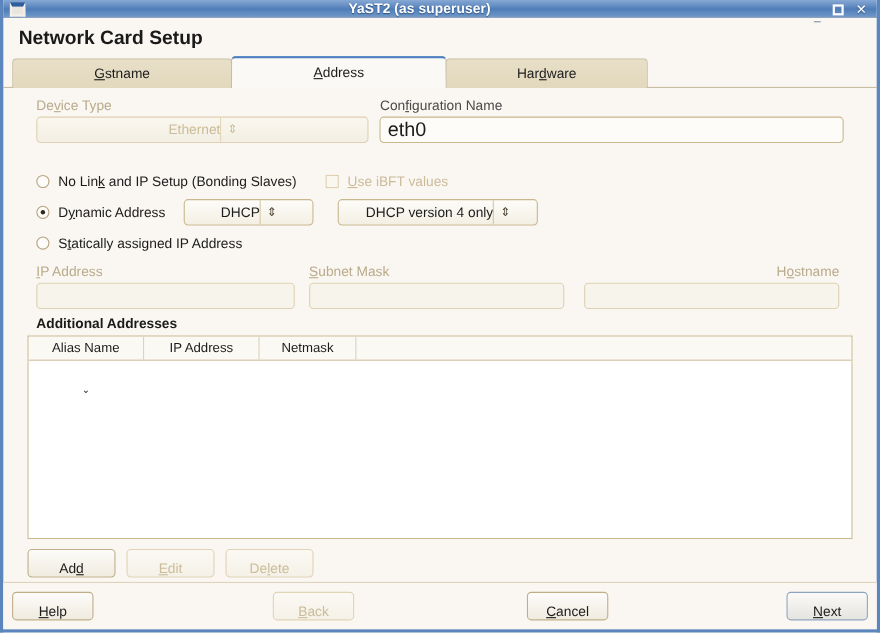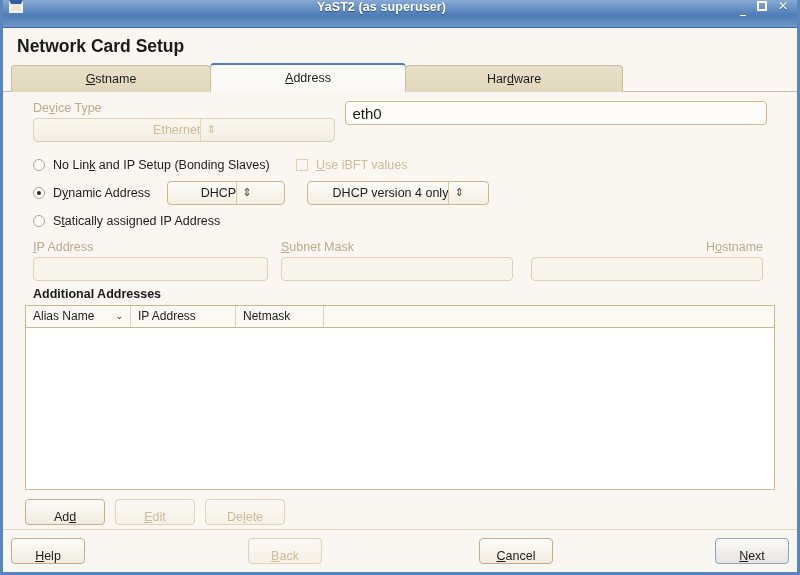--- a/index.html
+++ b/index.html
@@ -17,25 +17,25 @@
     position: relative;
     width: 800px;
     height: 575px;
     box-sizing: border-box;
     border: 3px solid #5b86bd;
     border-top: none;
     background: #faf7f2;
   }
   
   .titlebar {
-    height: 28px;
+    height: 16px;
     box-sizing: border-box;
     background: linear-gradient(to bottom, #87a9d4 0%, #5b86bd 45%, #4f7cb7 55%, #6d97c8 100%);
     display: flex;
-    align-items: flex-start;
+    align-items: flex-end;
     padding: 0 4px 0 6px;
     border-bottom: 1px solid #3d6ba5;
   }
   .win-icon {
     width: 14px;
     height: 13px;
     background: #e9e6df;
     border: 2px solid #f2f0ea;
     border-top: 4px solid #2e5e9e;
     box-sizing: border-box;
@@ -113,21 +113,21 @@
     background: #fbf9f5;
     border: 1px solid #c8bda3;
     border-top: 2px solid #4e7fc1;
     border-bottom: none;
     z-index: 3;
     height: 29px;
     line-height: 27px;
   }
   .tab-general { width: 200px; }
   .tab-address { width: 196px; }
-  .tab-hardware { width: 218px; }
+  .tab-hardware { width: 184px; }
   
   .content {
     position: relative;
     padding: 0 30px;
   }
   .lbl {
     font-size: 12.5px;
     color: #4a4a4a;
     margin-bottom: 3px;
     display: block;
@@ -135,21 +135,21 @@
   .lbl.dim { color: #b9ab8b; }
   .row { display: flex; }
   u { text-decoration: underline; }
   
   .textfield {
     height: 24px;
     box-sizing: border-box;
     background: #fdfcf9;
     border: 1px solid #c9b78e;
     border-radius: 4px;
-    font-size: 15px;
+    font-size: 18px;
     color: #1c1c1c;
     display: flex;
     align-items: center;
     padding: 0 6px;
   }
   .textfield.disabled {
     background: #f7f4ec;
     border-color: #ded0b2;
     color: #cbbc99;
   }
@@ -241,20 +241,21 @@
     font-size: 12px;
     color: #1c1c1c;
     line-height: 21px;
     padding: 0 7px;
     border-right: 1px solid #ddd3bc;
     box-sizing: border-box;
     display: flex;
     align-items: center;
     justify-content: space-between;
     gap: 18px;
+    flex-direction: column;
   }
   .th-alias { width: 105px; }
   .th-ip { width: 105px; }
   .th-netmask { width: 88px; }
   .sort-caret { font-size: 9px; color: #2a2a2a; font-family: "DejaVu Sans", sans-serif; }
   .tbody { background: #ffffff; height: 100%; }
   
   .btn {
     height: 26px;
     box-sizing: border-box;
@@ -329,27 +330,28 @@
 
     <div class="row" style="margin-top:9px;">
       <div style="width:320px;">
         <span class="lbl dim">De<u>v</u>ice Type</span>
         <div class="combo disabled">
           <span>Ethernet</span>
           <span class="combo-arrow">⇕</span>
         </div>
       </div>
       <div style="width:446px; margin-left:10px;">
+        <span class="lbl">Con<u>f</u>iguration Name</span>
         <div class="textfield">
           <span>eth0</span>
         </div>
       </div>
     </div>
 
-    <div class="row" style="margin-top:10px;">
+    <div class="row" style="margin-top:22px;">
       <div class="optline" style="width:263px;">
         <span class="radio"></span>
         <span class="opt-text"><span>No Lin</span><u>k</u><span> and IP Setup (Bonding Slaves)</span></span>
       </div>
       <div class="optline">
         <span class="checkbox"></span>
         <span class="opt-text dim"><u>U</u><span>se iBFT values</span></span>
       </div>
     </div>
 

